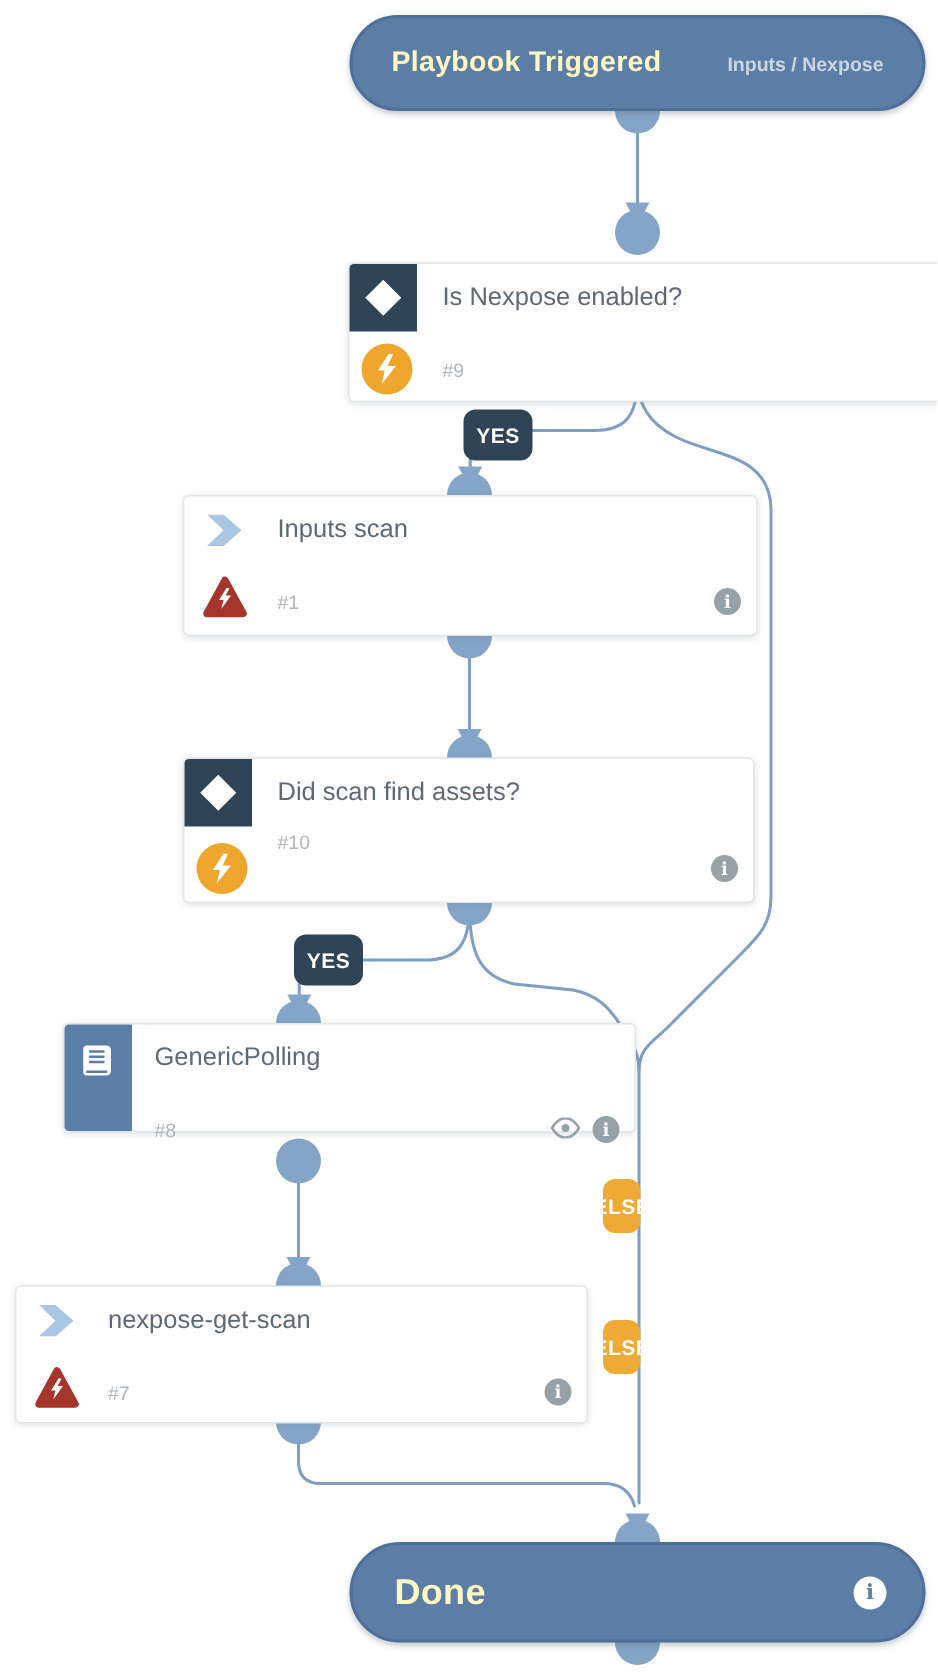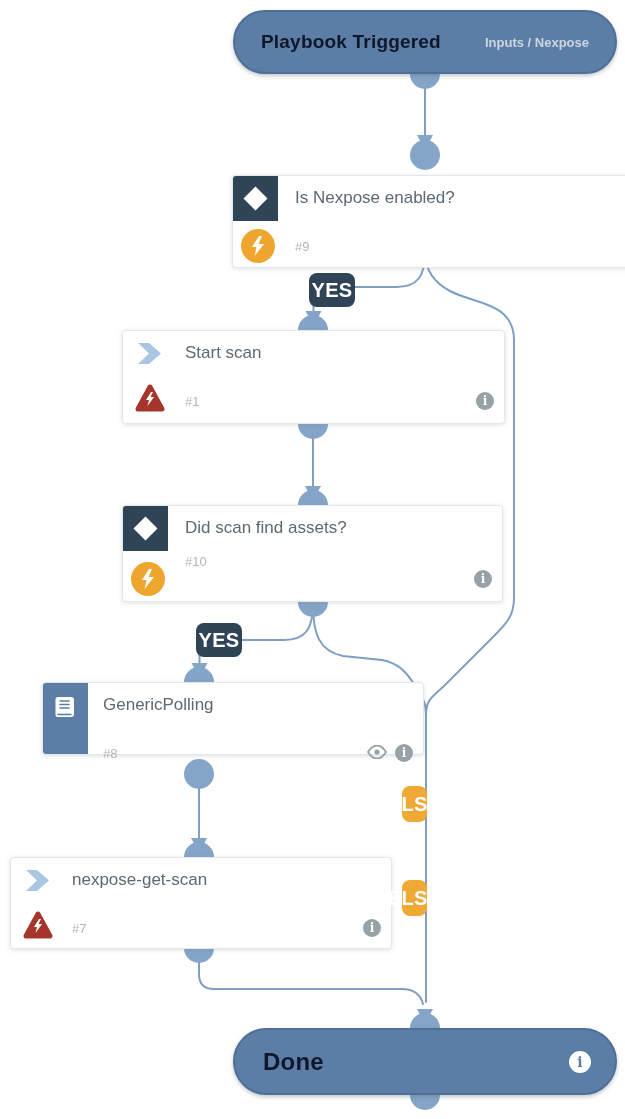--- a/index.html
+++ b/index.html
@@ -24,29 +24,29 @@
   .alert-tri{position:absolute;left:12px;top:53px;}
   .gp-sidebar{position:absolute;left:0;top:0;width:45px;height:100%;background:#5b7da6;
         border-radius:3px 0 0 3px;}
   .gp-sidebar svg{position:absolute;left:10px;top:13px;}
   .eye-badge{position:absolute;right:36px;top:62px;}
 
   
   .pill{position:absolute;background:#5b7da6;border:2px solid #4d6f98;border-radius:34px;
         display:flex;align-items:center;z-index:1;box-sizing:border-box;
         box-shadow:0 2px 4px rgba(100,110,125,.4);}
-  .pill .pill-title{color:#0f172a;font-size:19px;font-weight:600;letter-spacing:.2px;}
+  .pill .pill-title{color:#fef9c3;font-size:19px;font-weight:600;letter-spacing:.2px;}
   .pill .pill-right{margin-left:auto;color:#ccd6e0;font-size:13px;font-weight:600;}
   .done-info{margin-left:auto;width:22px;height:22px;border-radius:50%;background:#ffffff;
         color:#5b7da6;font-family:"DejaVu Serif",serif;font-weight:bold;font-size:14px;
         line-height:22px;text-align:center;}
 
   
   .edge-badge{position:absolute;z-index:2;border-radius:8px;color:#ffffff;font-weight:bold;
-        font-size:20px;display:flex;align-items:center;justify-content:center;letter-spacing:.3px;}
+        font-size:14px;display:flex;align-items:center;justify-content:center;letter-spacing:.3px;}
   .yes-badge{background:#2f4456;width:46px;height:34px;}
   .else-badge{background:#efa935;width:25px;height:36px;}
 </style>
 </head>
 <body>
 
 <div class="canvas">
 
   <svg class="edges" width="625" height="1119" viewBox="0 0 625 1119">
     <g fill="none" stroke="#7e9fc3" stroke-width="2" stroke-linecap="round">
@@ -115,21 +115,21 @@
   </div>
 
   <div class="edge-badge yes-badge" style="left:309px;top:273px;">YES</div>
 
   <div class="card" style="left:122px;top:330px;width:383px;height:94px;">
     <div class="chevron-wrap">
       <svg width="24" height="21" viewBox="0 0 24 21">
           <polygon fill="#a9c7e2" points="0,0 11,0 23,10.5 11,21 0,21 11,10.5"></polygon>
         </svg>
     </div>
-    <div class="title">Start scan</div>
+    <div class="title">Inputs scan</div>
     <div class="alert-tri">
       <svg width="30" height="28" viewBox="0 0 30 28">
         <polygon points="15,3 27,25 3,25" fill="#a6352c" stroke="#a6352c" stroke-width="5" stroke-linejoin="round"></polygon>
         <polygon fill="#ffffff" points="16,8 11,16 14,16 12.5,22 19,13 15.5,13 18,8"></polygon>
       </svg>
     </div>
     <div class="task-id">#1</div>
     <div class="info-badge">i</div>
   </div>
 

